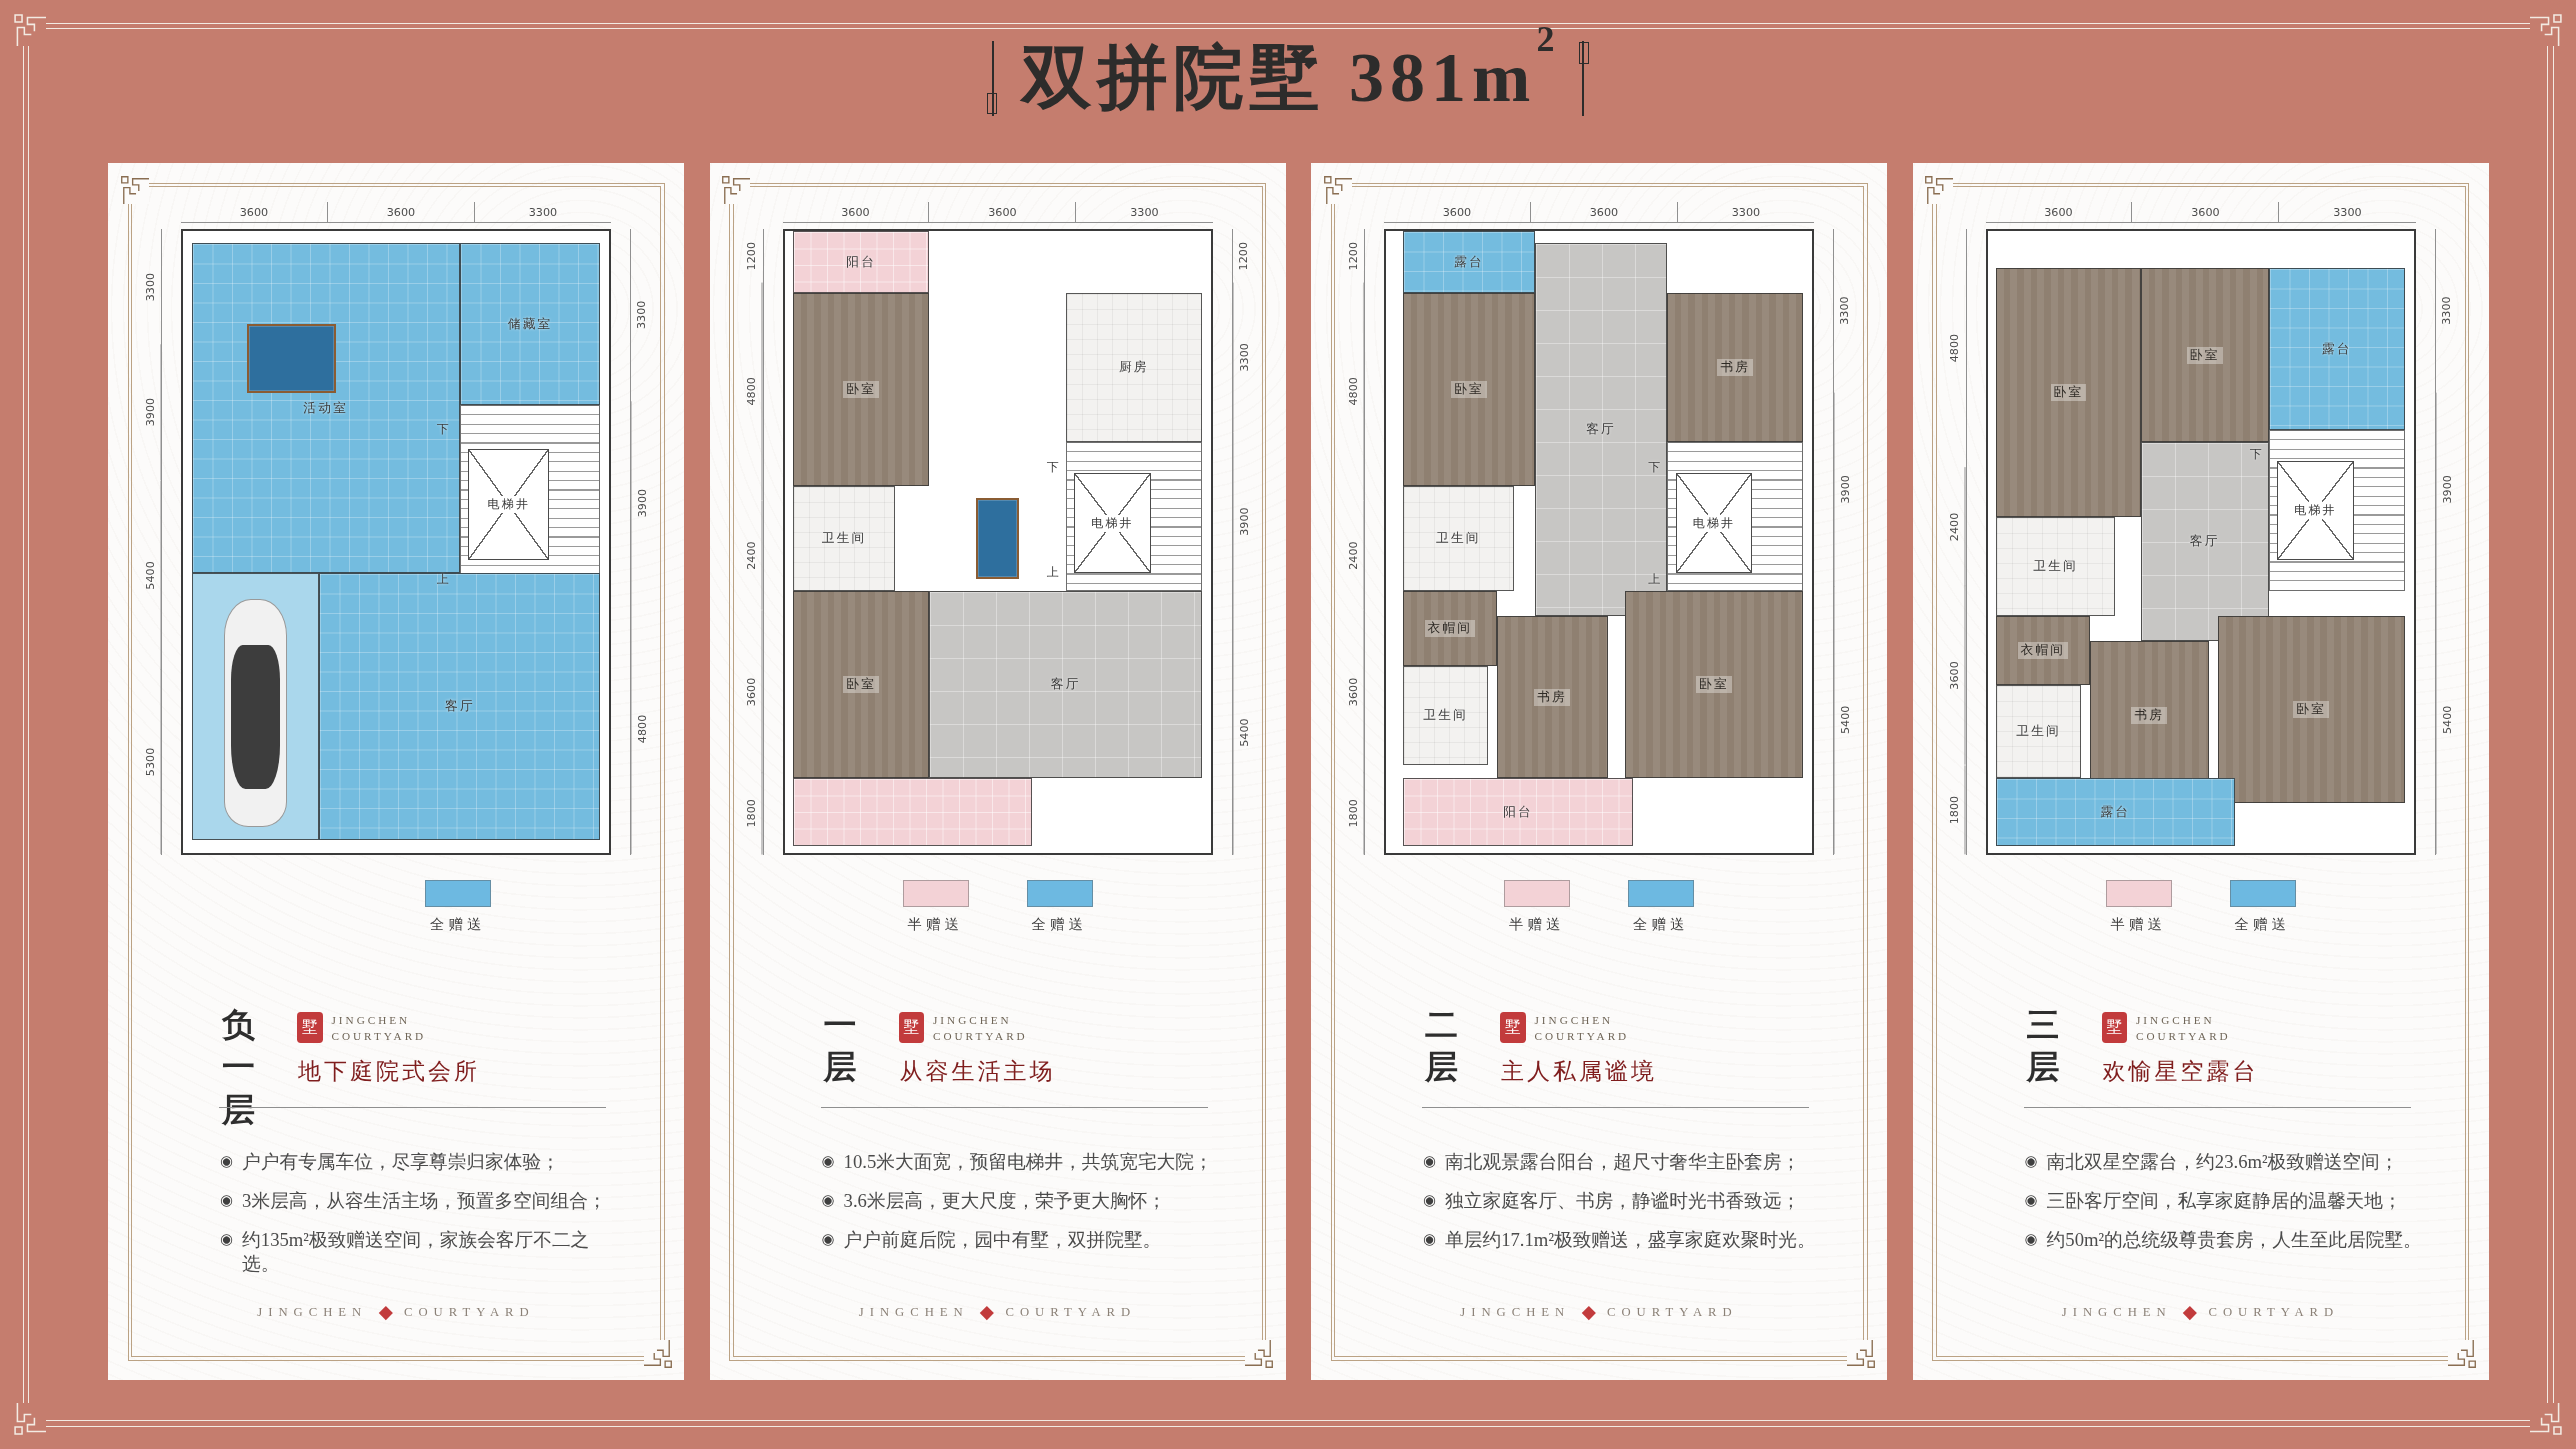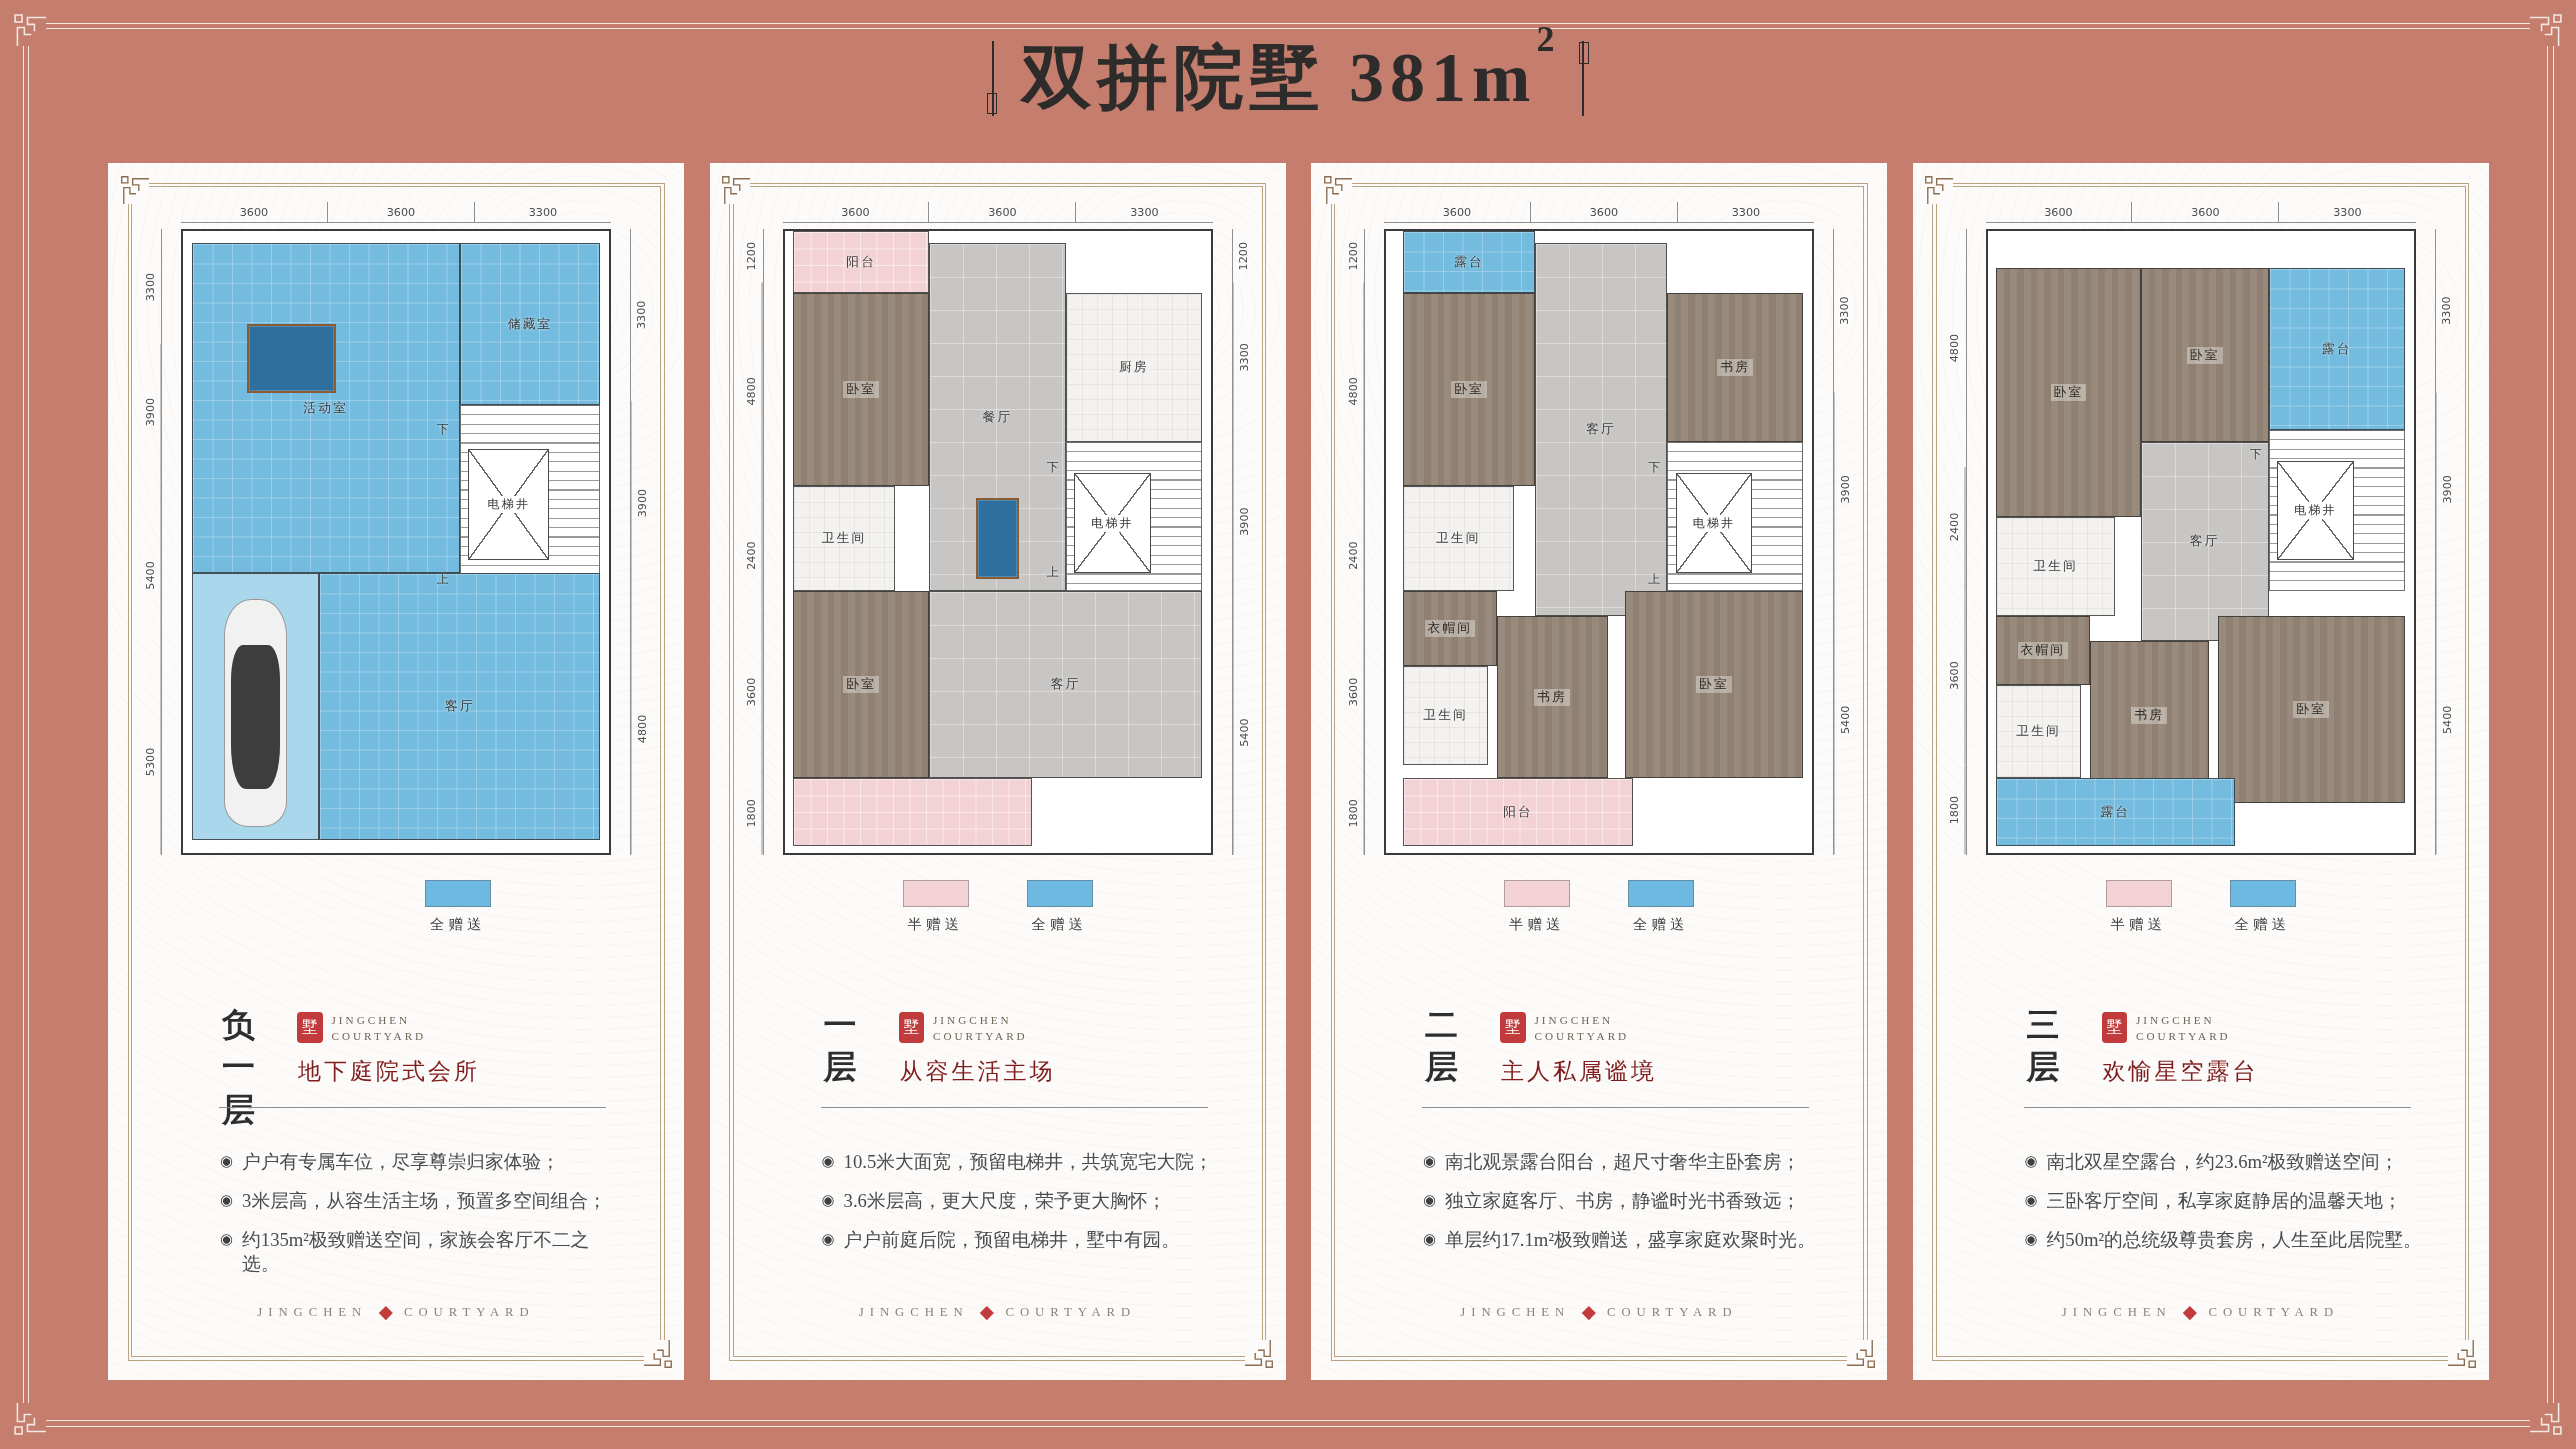--- a/index.html
+++ b/index.html
@@ -289,23 +289,20 @@
             <span style="flex-grow: 3900;">3900</span>
             <span style="flex-grow: 5400;">5400</span>
           </div>
       <div class="plan-box">
             <div class="room room--pink" style="left: 2%; top: 0%; width: 32%; height: 10%;">
               <span class="room-label">阳台</span>
             </div>
             <div class="room room--wood" style="left: 2%; top: 10%; width: 32%; height: 31%;">
               <span class="room-label">卧室</span>
             </div>
-            <div class="room room--gray" style="left: 34%; top: 2%; width: 32%; height: 56%;">
-              <span class="room-label">餐厅</span>
-            </div>
             <div class="room room--white" style="left: 66%; top: 10%; width: 32%; height: 24%;">
               <span class="room-label">厨房</span>
             </div>
             <div class="room room--stairs" style="left: 66%; top: 34%; width: 32%; height: 24%;"></div>
             <div class="room room--elevator" style="left: 68%; top: 39%; width: 18%; height: 16%;">
               <span class="room-label">电梯井</span>
             </div>
             <div class="room room--white" style="left: 2%; top: 41%; width: 24%; height: 17%;">
               <span class="room-label">卫生间</span>
             </div>
@@ -357,21 +354,21 @@
           <li>
             <span class="bullet-mark">◉</span>
             <span>10.5米大面宽，预留电梯井，共筑宽宅大院；</span>
           </li>
           <li>
             <span class="bullet-mark">◉</span>
             <span>3.6米层高，更大尺度，荣予更大胸怀；</span>
           </li>
           <li>
             <span class="bullet-mark">◉</span>
-            <span>户户前庭后院，预留电梯井，墅中有园。</span>
+            <span>户户前庭后院，园中有墅，双拼院墅。</span>
           </li>
         </ul>
 
     <div class="panel-footer">
       <span>JINGCHEN</span>
       <div class="footer-diamond"></div>
       <span>COURTYARD</span>
     </div>
   </div>
       <div class="card">

